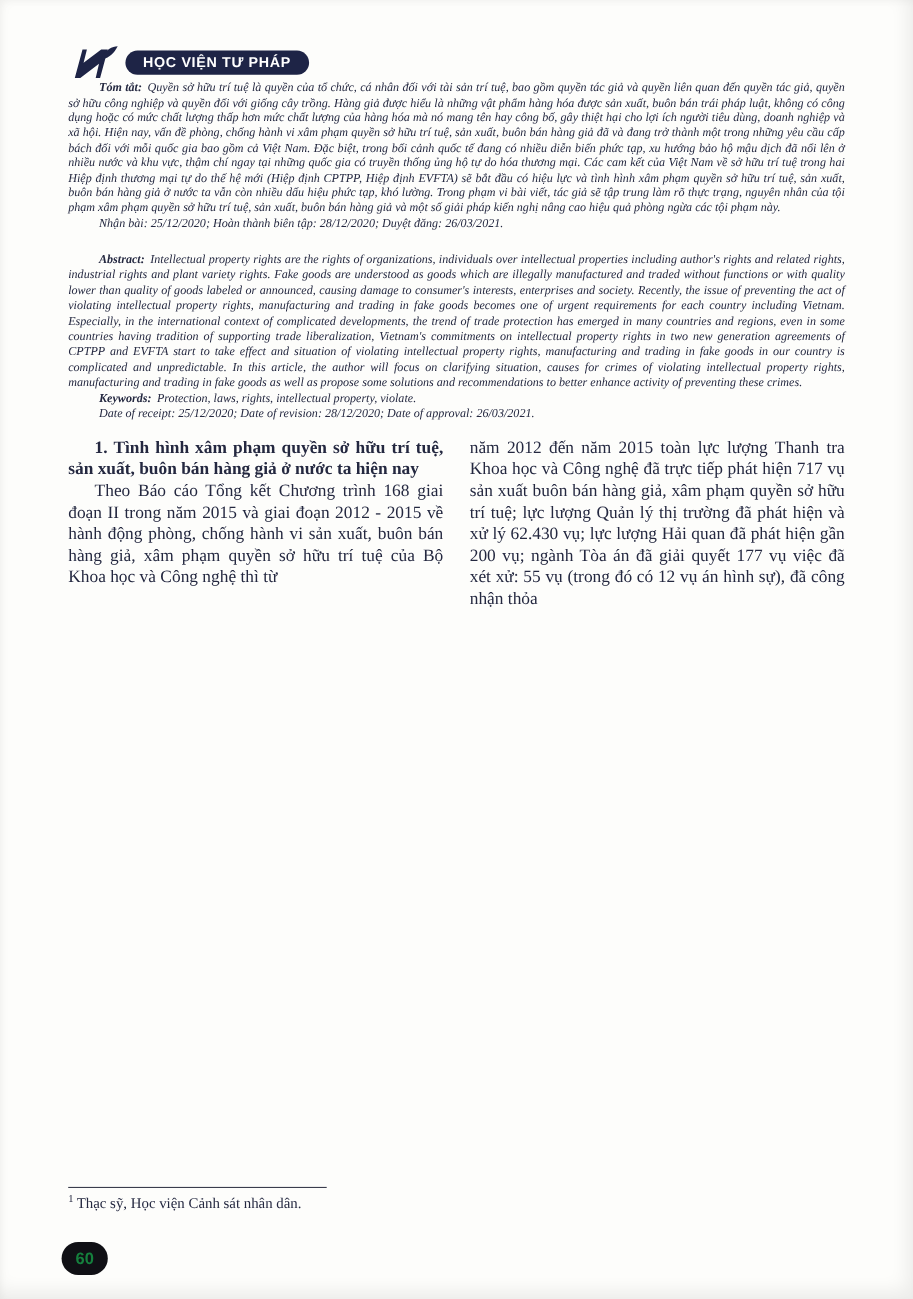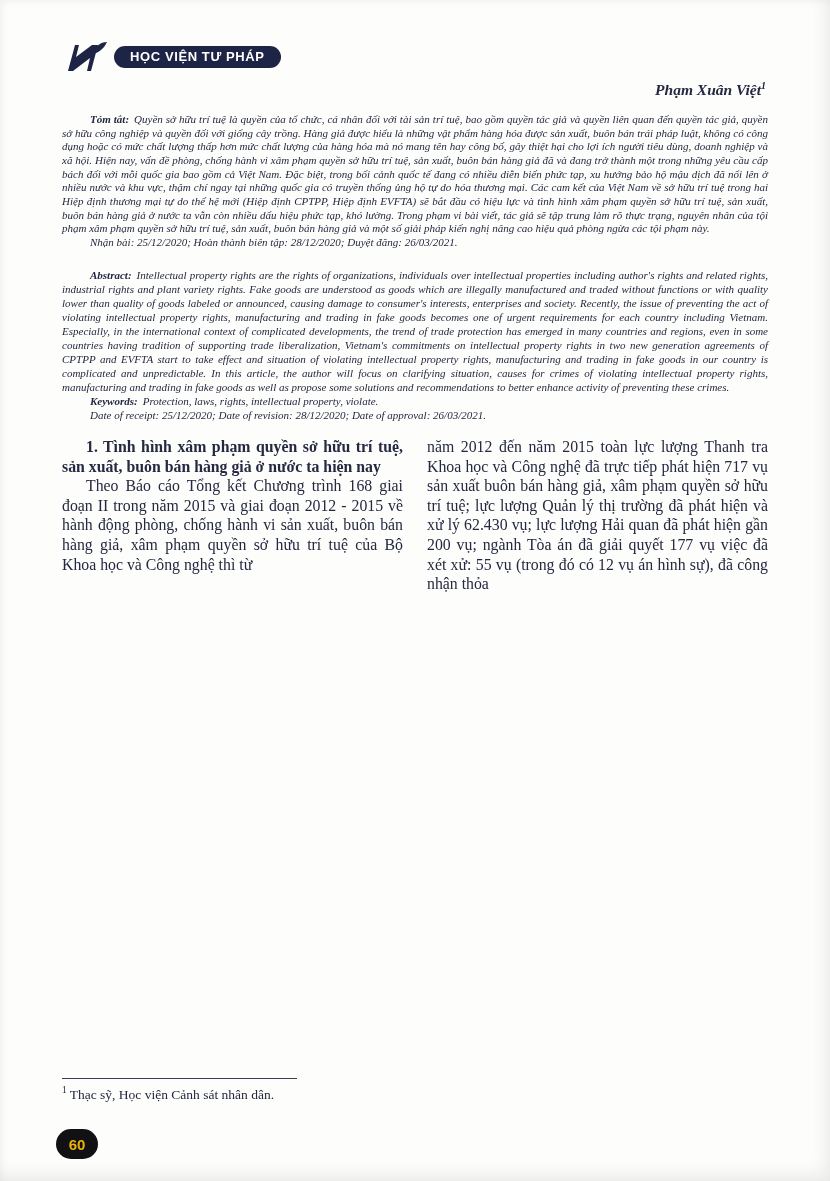--- a/index.html
+++ b/index.html
@@ -62,21 +62,21 @@
   .footnote{
     position:absolute;left:62px;bottom:78px;width:430px;
     font-size:13.5px;line-height:1.3;
   }
   .footnote .rule{width:235px;border-top:1.6px solid #3a3d4d;margin-bottom:5px;}
   .footnote sup{font-size:9.5px;margin-right:3px;}
   
   .pagenum{
     position:absolute;left:56px;bottom:22px;
     width:42px;height:30px;border-radius:16px;
-    background:#101015;color:#eab308;
+    background:#101015;color:#15803d;
     display:flex;align-items:center;justify-content:center;
     font-family:"Liberation Sans", sans-serif;
     font-weight:bold;font-size:15px;
   }
 </style>
 </head>
 <body>
 
 <div class="page">
 
@@ -86,23 +86,20 @@
         <path d="M6 30 L13 4 L17 4 L14 16 L30 4 L36 4 L29 30 L25 30 L28 17 L11 30 Z" fill="#1e2446"></path>
         <path d="M30 12 C34 4 40 1 45 1 C42 7 38 11 31 13 Z" fill="#1e2446"></path>
       </svg>
     </span>
     <span class="badge">
       <span>HỌC VIỆN TƯ PHÁP</span>
     </span>
   </div>
 
 
-  <div class="author-line">
-    <span>Phạm Xuân Việt</span><sup>1</sup>
-  </div>
 
   <div class="abs abs-vi">
     <p class="indent">
       <span class="lead">Tóm tắt:</span><span>Quyền sở hữu trí tuệ là quyền của tổ chức, cá nhân đối với tài sản trí tuệ, bao gồm quyền tác giả và quyền liên quan đến quyền tác giả, quyền sở hữu công nghiệp và quyền đối với giống cây trồng. Hàng giả được hiểu là những vật phẩm hàng hóa được sản xuất, buôn bán trái pháp luật, không có công dụng hoặc có mức chất lượng thấp hơn mức chất lượng của hàng hóa mà nó mang tên hay công bố, gây thiệt hại cho lợi ích người tiêu dùng, doanh nghiệp và xã hội. Hiện nay, vấn đề phòng, chống hành vi xâm phạm quyền sở hữu trí tuệ, sản xuất, buôn bán hàng giả đã và đang trở thành một trong những yêu cầu cấp bách đối với mỗi quốc gia bao gồm cả Việt Nam. Đặc biệt, trong bối cảnh quốc tế đang có nhiều diễn biến phức tạp, xu hướng bảo hộ mậu dịch đã nổi lên ở nhiều nước và khu vực, thậm chí ngay tại những quốc gia có truyền thống ủng hộ tự do hóa thương mại. Các cam kết của Việt Nam về sở hữu trí tuệ trong hai Hiệp định thương mại tự do thế hệ mới (Hiệp định CPTPP, Hiệp định EVFTA) sẽ bắt đầu có hiệu lực và tình hình xâm phạm quyền sở hữu trí tuệ, sản xuất, buôn bán hàng giả ở nước ta vẫn còn nhiều dấu hiệu phức tạp, khó lường. Trong phạm vi bài viết, tác giả sẽ tập trung làm rõ thực trạng, nguyên nhân của tội phạm xâm phạm quyền sở hữu trí tuệ, sản xuất, buôn bán hàng giả và một số giải pháp kiến nghị nâng cao hiệu quả phòng ngừa các tội phạm này.</span>
     </p>
     <p class="indent">Nhận bài: 25/12/2020; Hoàn thành biên tập: 28/12/2020; Duyệt đăng: 26/03/2021.</p>
   </div>
 
   <div class="abs abs-en">
     <p class="indent">

